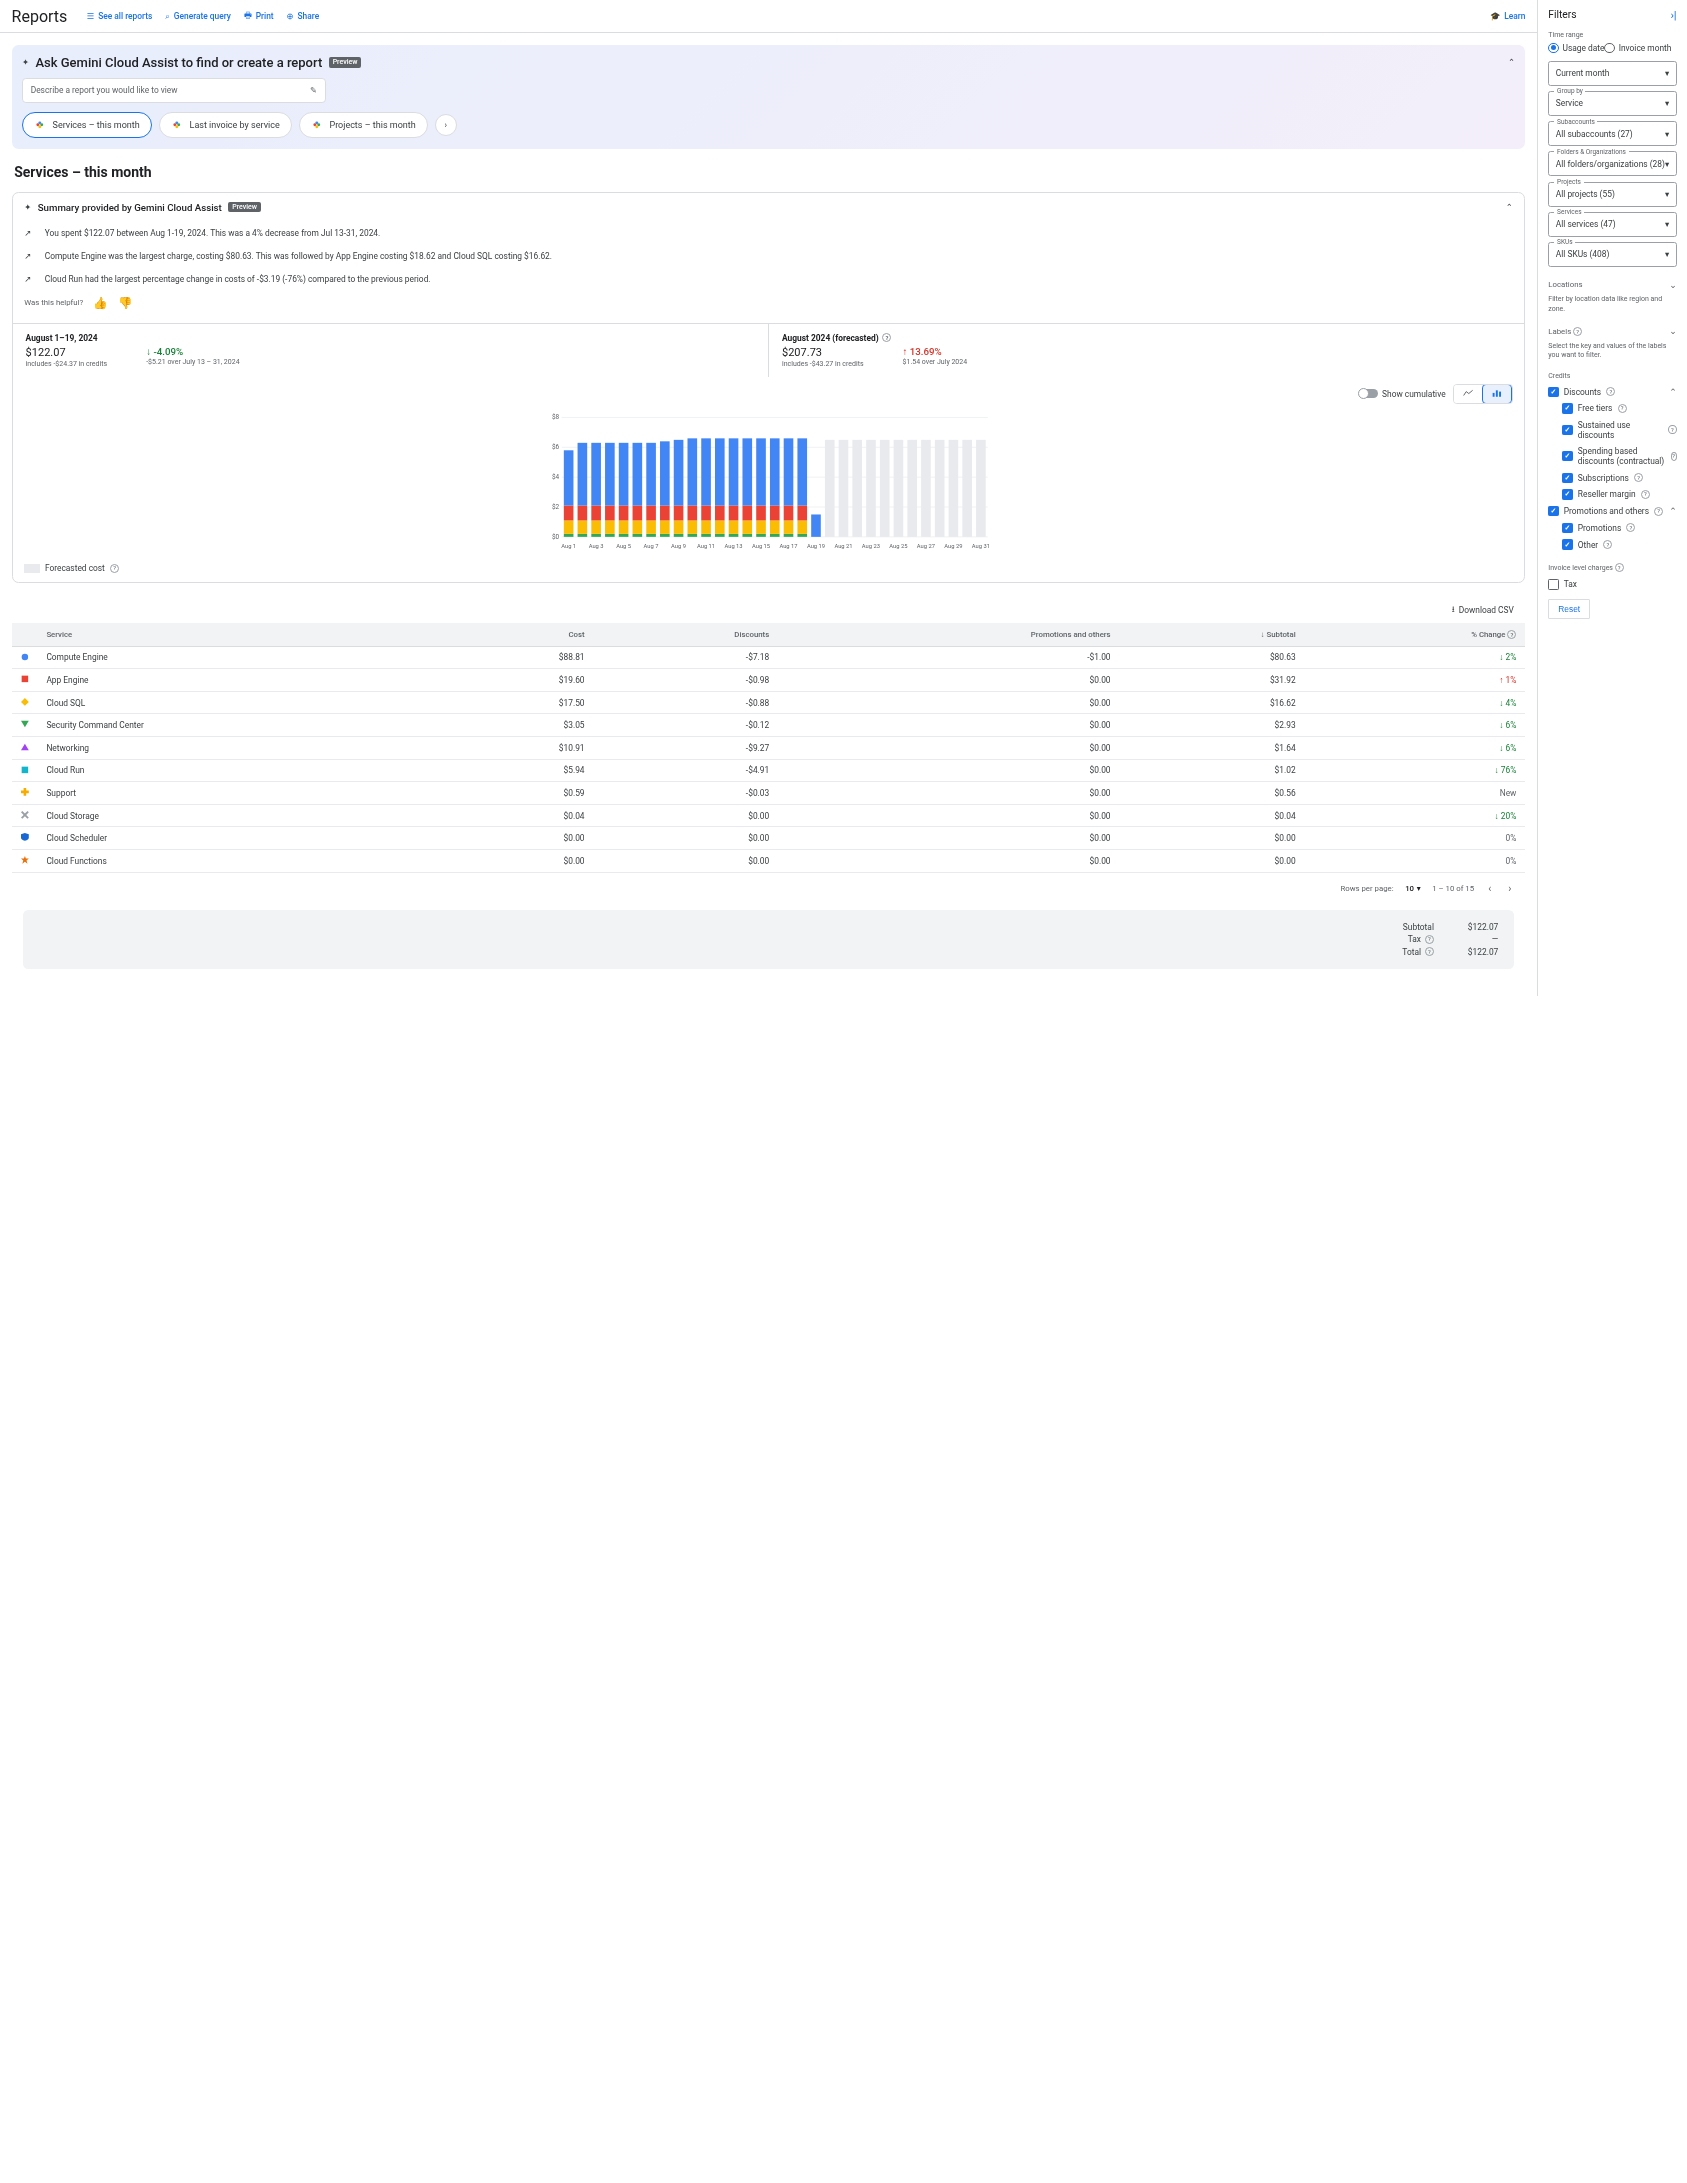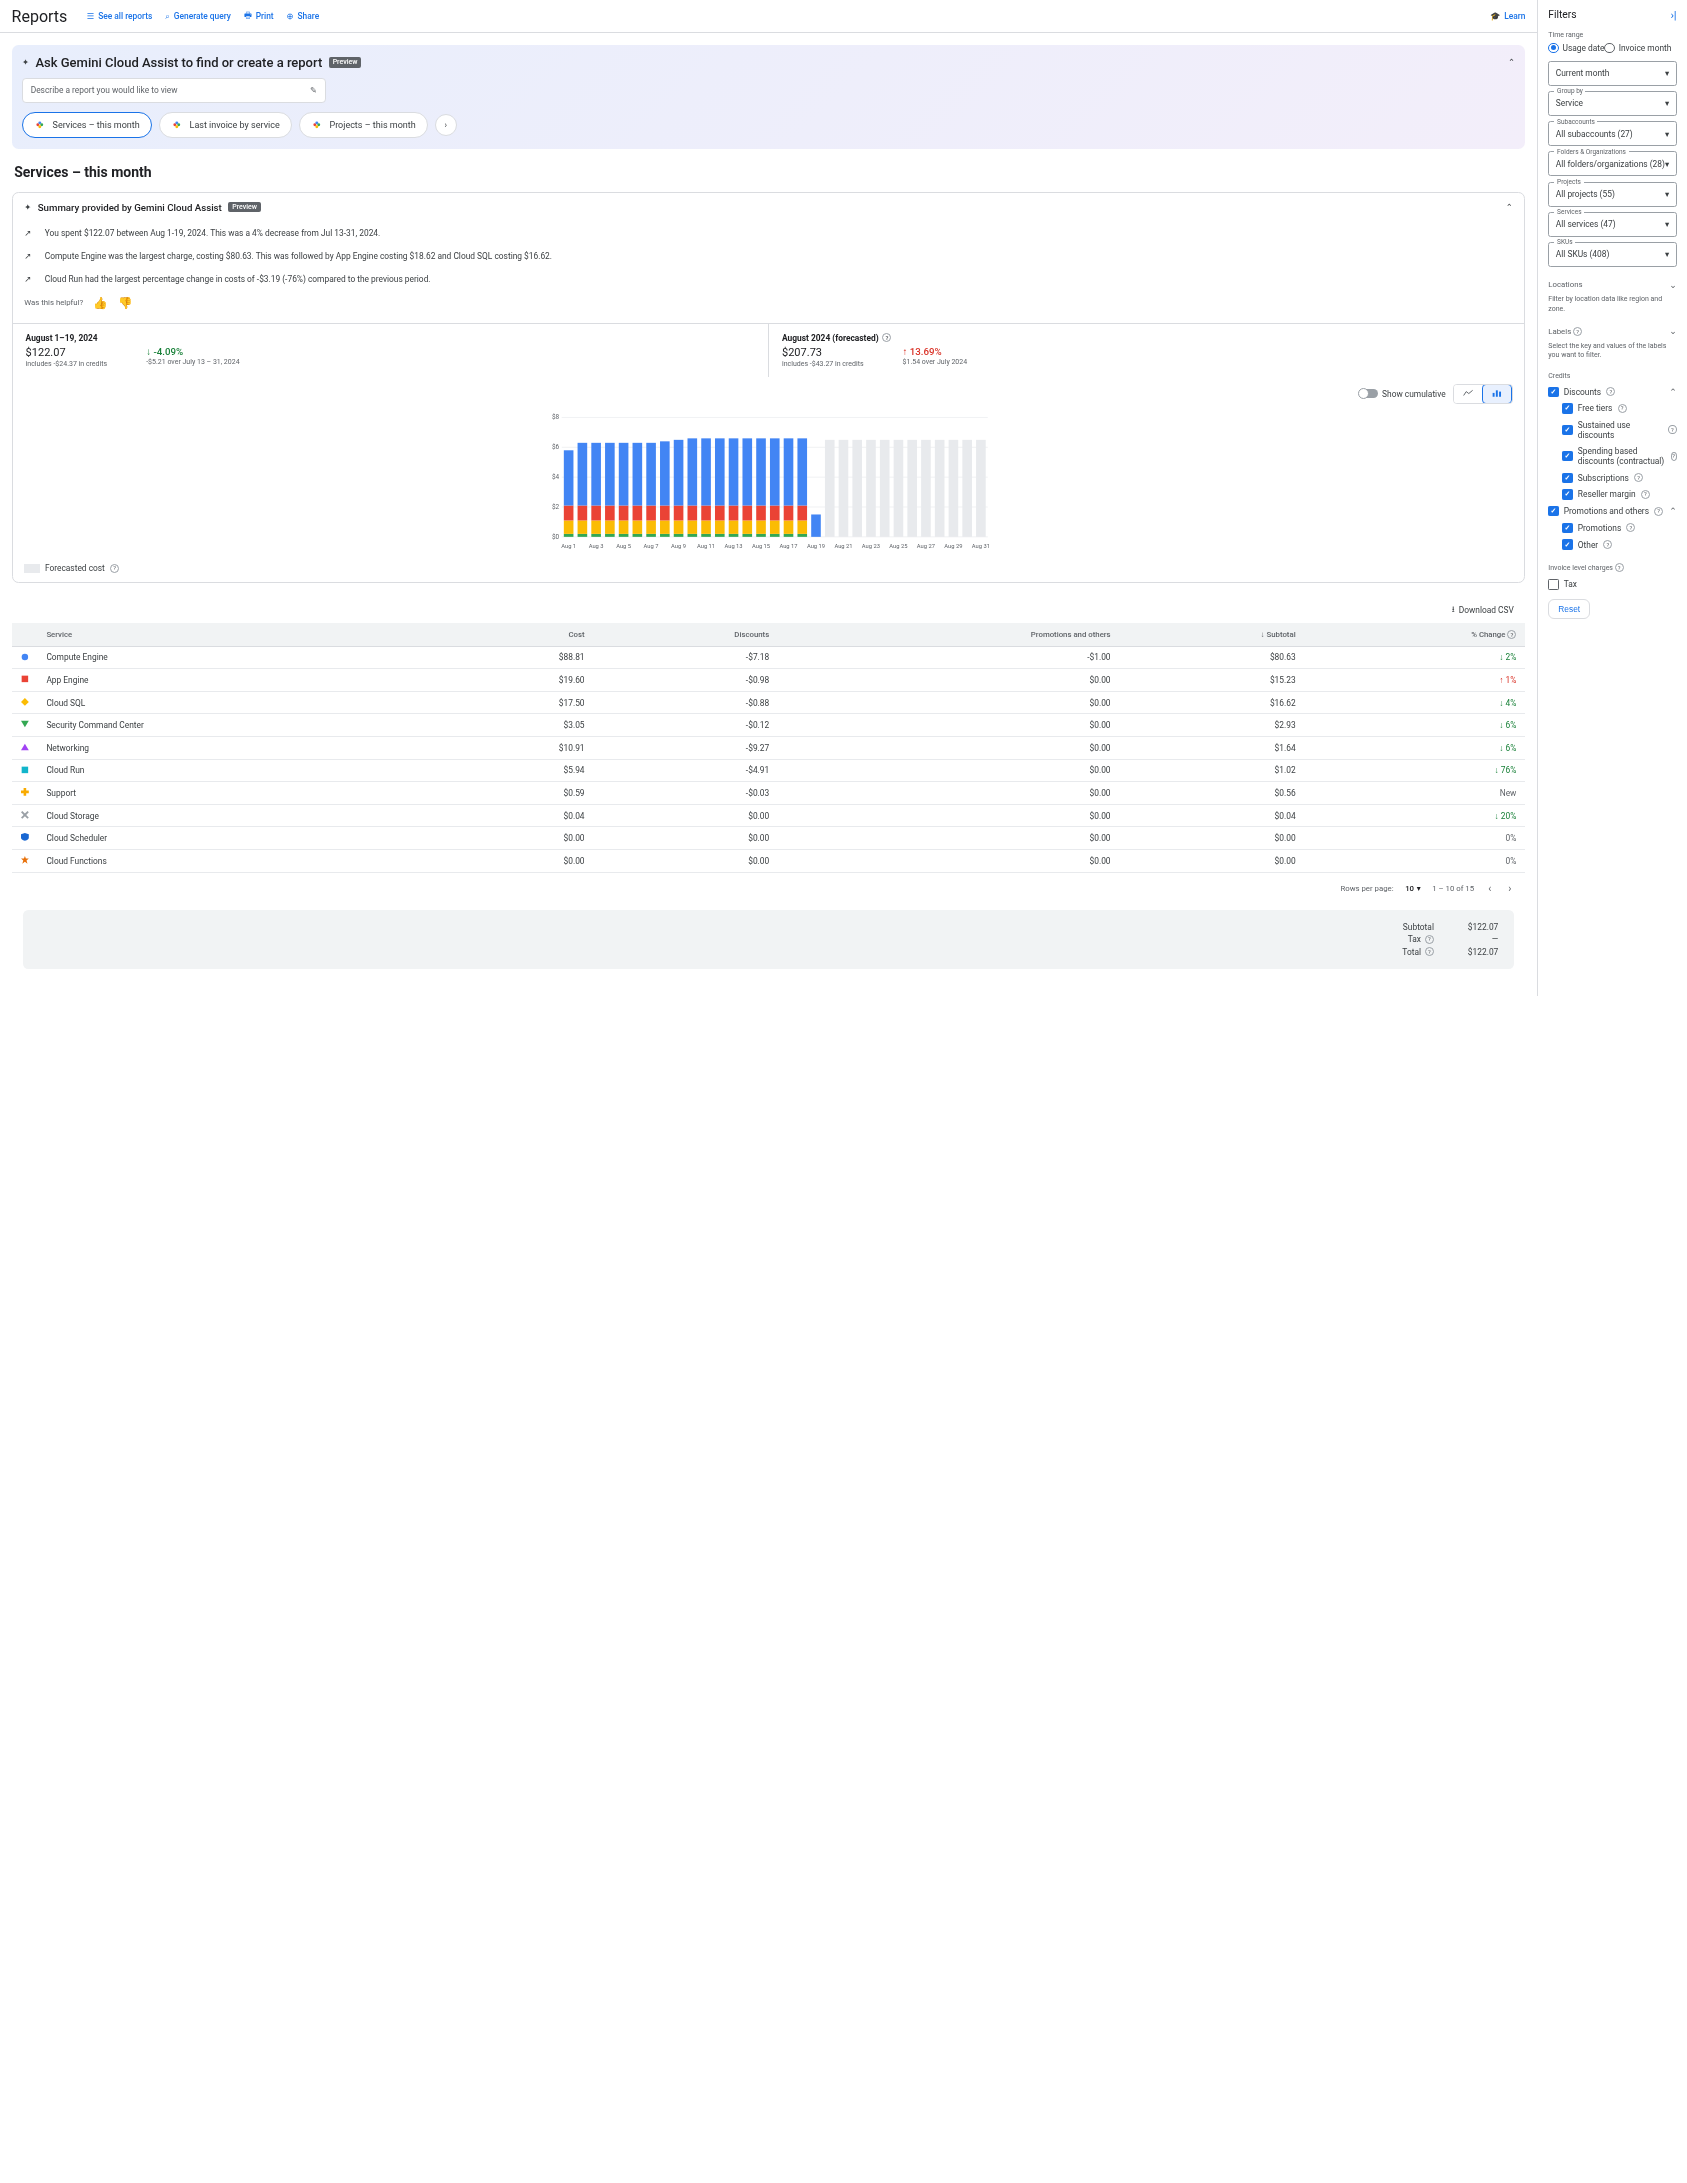--- a/index.html
+++ b/index.html
@@ -118,21 +118,21 @@
 .select-label-float { position: absolute; top: -4.5px; left: 5.2px; background: #fff; padding: 0 2.6px; font-size: 6.5px; color: #5f6368; }
 .filter-section { border-bottom: none; padding: 3.9px 0; }
 .filter-section-header { display: flex; align-items: center; justify-content: space-between; cursor: pointer; padding: 3.9px 0; }
 .filter-section-title { font-size: 7.8px; color: #5f6368; }
 .filter-help { font-size: 7px; color: #5f6368; line-height: 1.4; margin-top: 1.3px; }
 .checkbox-row { display: flex; align-items: center; gap: 5.2px; padding: 3.2px 0; cursor: pointer; font-size: 8.4px; }
 .checkbox-row.indent { padding-left: 14px; }
 .checkbox { width: 10.3px; height: 10.3px; border: 1.3px solid #5f6368; border-radius: 1.3px; display: flex; align-items: center; justify-content: center; flex-shrink: 0; }
 .checkbox.checked { background: #1a73e8; border-color: #1a73e8; }
 .checkbox.checked::after { content: '✓'; color: #fff; font-size: 7px; font-weight: bold; }
-.reset-btn { border: 0.6px solid #dadce0; border-radius: 6px; padding: 3.9px 9px; color: #1a73e8; font-weight: 500; cursor: pointer; background: #fff; margin-top: 6.5px; font-size: 8.4px; }
+.reset-btn { border: 0.6px solid #dadce0; border-radius: 1px; padding: 3.9px 9px; color: #1a73e8; font-weight: 500; cursor: pointer; background: #fff; margin-top: 6.5px; font-size: 8.4px; }
 .expand-icon { font-size: 9px; color: #5f6368; }
 
 svg { overflow: visible; }
 </style>
 </head>
 <body>
 
 <div class="main">
 
   <div class="header">
@@ -451,21 +451,21 @@
             </td>
           </tr>
           <tr>
     <td><svg class="marker" viewBox="0 0 12 12">
                 <rect x="1" y="1" width="10" height="10" fill="#ea4335"></rect>
               </svg></td>
     <td>App Engine</td>
     <td>$19.60</td>
     <td>-$0.98</td>
     <td>$0.00</td>
-    <td>$15.23</td>
+    <td>$31.92</td>
     <td>
               <span class="change-cell change-up">↑ 1%</span>
             </td>
           </tr>
           <tr>
     <td><svg class="marker" viewBox="0 0 12 12">
                 <path d="M6 0 L12 6 L6 12 L0 6 Z" fill="#fbbc04"></path>
               </svg></td>
     <td>Cloud SQL</td>
     <td>$17.50</td>

